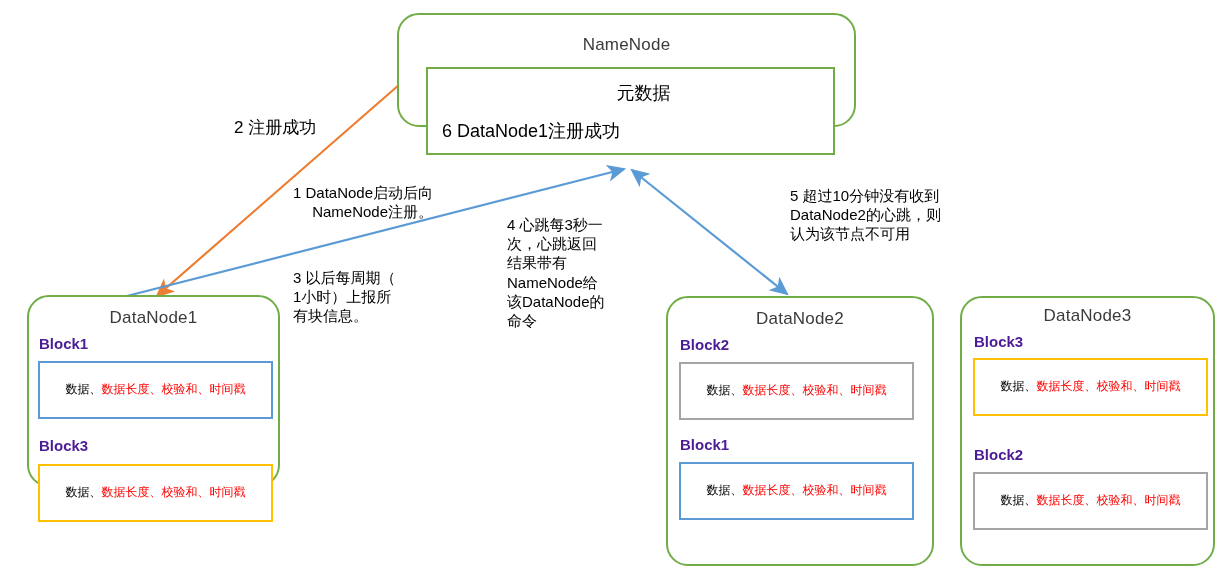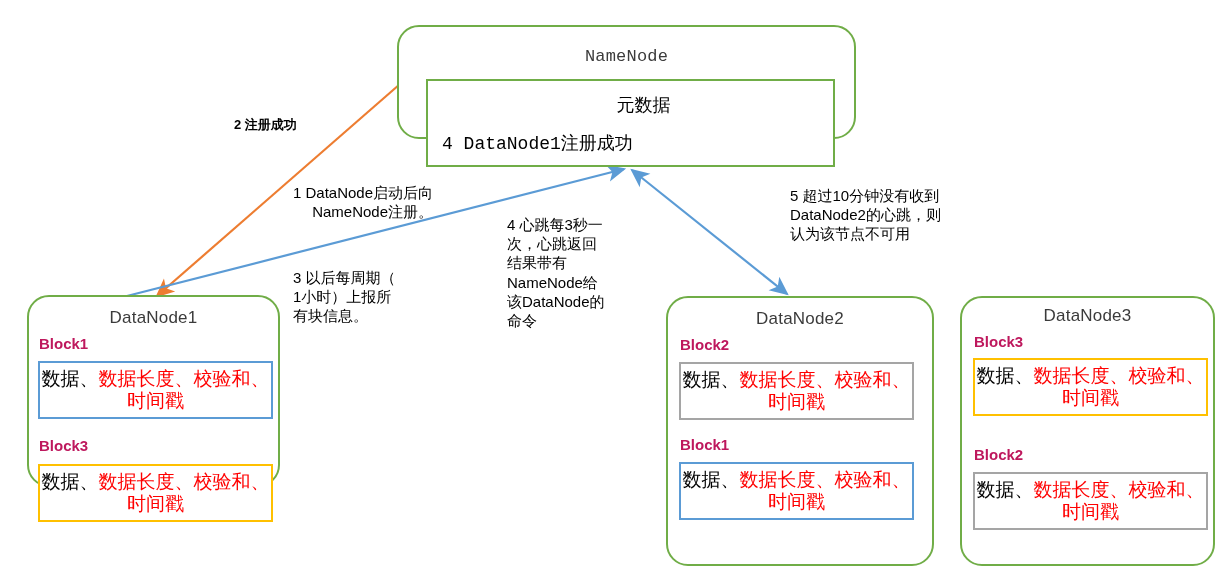--- a/index.html
+++ b/index.html
@@ -24,34 +24,34 @@
     border:2px solid #70AD47;background:#fff;
   }
   .meta-line-center{
     position:absolute;left:0;right:0;text-align:center;font-size:18px;color:#000;padding-left:26px;
   }
   .meta-line-left{
     position:absolute;font-size:18px;color:#000;
   }
 
   .block-label{
-    position:absolute;font-size:15px;font-weight:bold;color:#be185d;
+    position:absolute;font-size:15px;font-weight:bold;color:#4c1d95;
   }
   .block-box{
     position:absolute;box-sizing:border-box;background:#fff;
     display:flex;align-items:center;justify-content:center;
-    text-align:center;line-height:1.15;font-size:19px;
+    text-align:center;line-height:1.15;font-size:12px;
   }
   .block-box .k{color:#000;}
   .block-box .v{color:#FF0000;}
 
   .caption{
     position:absolute;font-size:15px;color:#000;line-height:1.28;white-space:pre-line;
   }
-  .caption.serif{font-size:13px;font-weight:bold;}
+  .caption.serif{font-size:17px;}
 </style>
 </head>
 <body>
 
 <div id="canvas">
 
   <svg class="wires" viewBox="0 0 1231 576">
     <defs>
       <marker id="arrOrange" markerWidth="9" markerHeight="9" refX="7.6" refY="4.5" orient="auto">
         <path d="M0,0.6 L8.6,4.5 L0,8.4 L2.2,4.5 Z" fill="#ED7D31"></path>
@@ -64,25 +64,25 @@
       </marker>
     </defs>
 
     <line x1="400" y1="84" x2="157" y2="296" stroke="#ED7D31" stroke-width="2.2" marker-end="url(#arrOrange)"></line>
 
     <line x1="123" y1="297" x2="624" y2="169" stroke="#5B9BD5" stroke-width="2.2" marker-end="url(#arrBlueEnd)"></line>
 
     <line x1="632" y1="170" x2="787" y2="294" stroke="#5B9BD5" stroke-width="2.2" marker-start="url(#arrBlueStart)" marker-end="url(#arrBlueEnd)"></line>
   </svg>
 
-  <div class="node-box" style="left:397px;top:25px;width:459px;height:114px;font-family:Liberation Mono, monospace;">
+  <div class="node-box" style="left:397px;top:13px;width:459px;height:114px;">
     <div class="node-title" style="top:20px;">NameNode</div>
     <div class="meta-box" style="left:27px;top:52px;width:409px;height:88px;">
       <div class="meta-line-center" style="top:12px;">元数据</div>
-      <div class="meta-line-left" style="left:14px;top:50px;">4 DataNode1注册成功</div>
+      <div class="meta-line-left" style="left:14px;top:50px;">6 DataNode1注册成功</div>
     </div>
   </div>
 
   <div class="node-box" style="left:27px;top:295px;width:253px;height:192px;">
     <div class="node-title" style="top:11px;">DataNode1</div>
 
     <div class="block-label" style="left:10px;top:38px;">Block1</div>
     <div class="block-box" style="left:9px;top:64px;width:235px;height:58px;border:2px solid #5B9BD5;">
       <span><span class="k">数据、</span><span class="v">数据长度、校验和、时间戳</span></span>
     </div>

